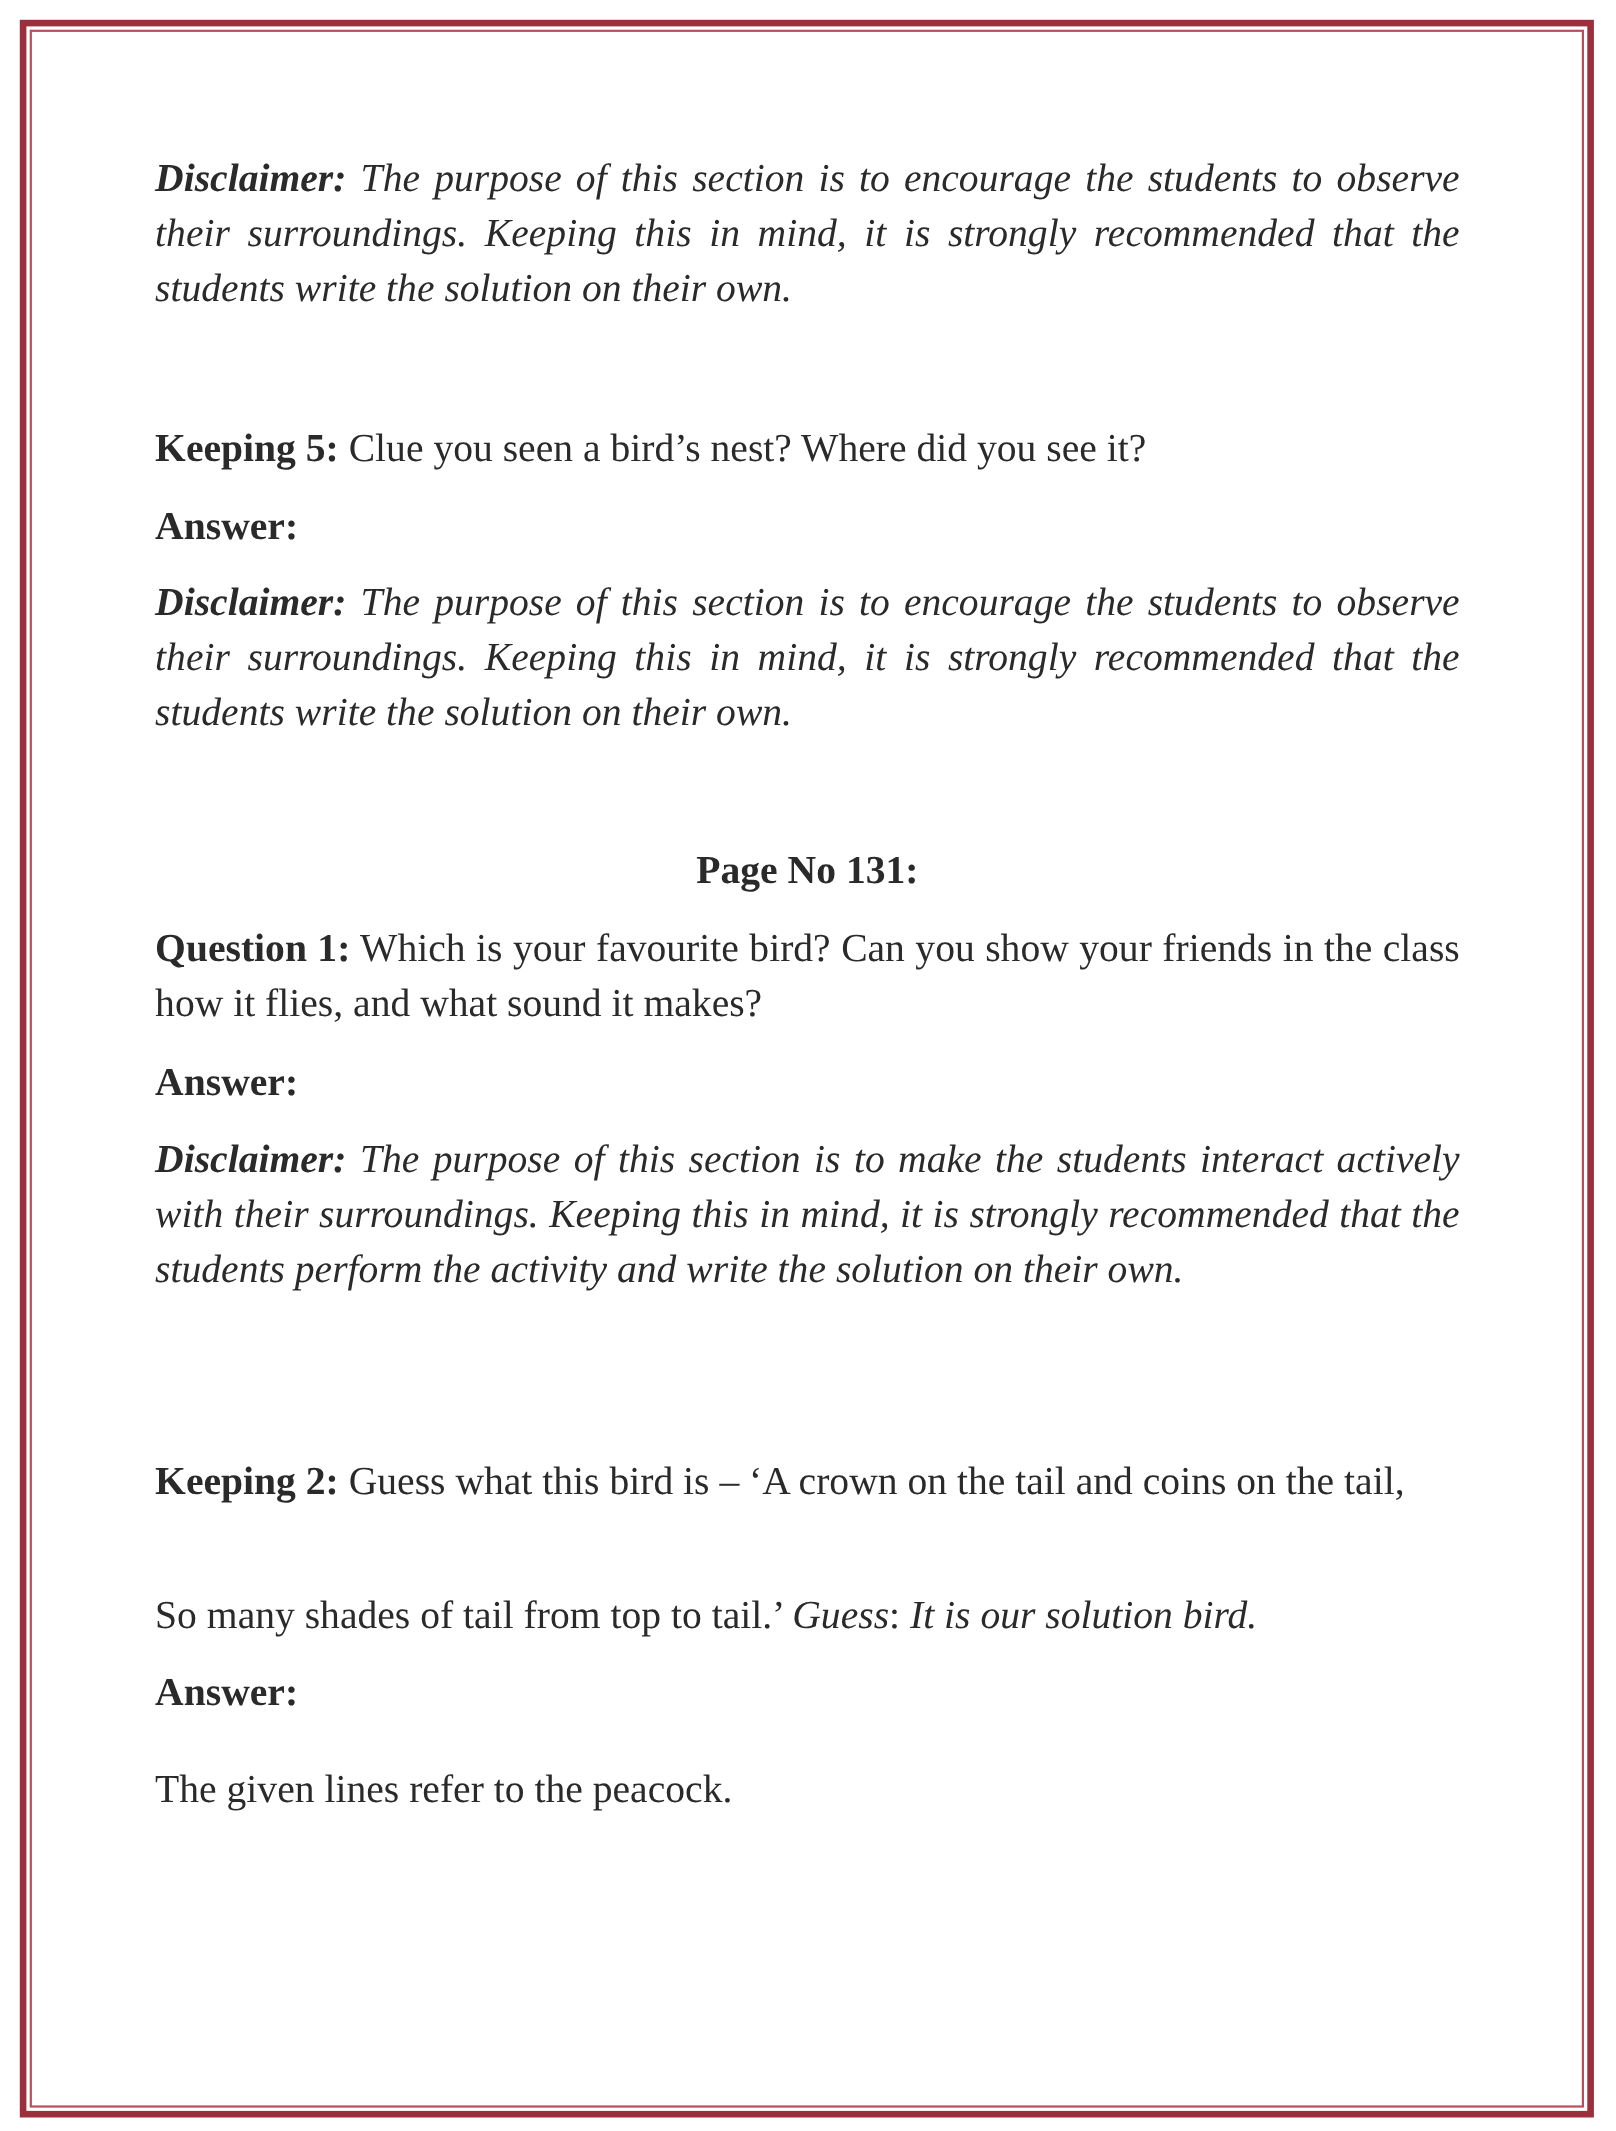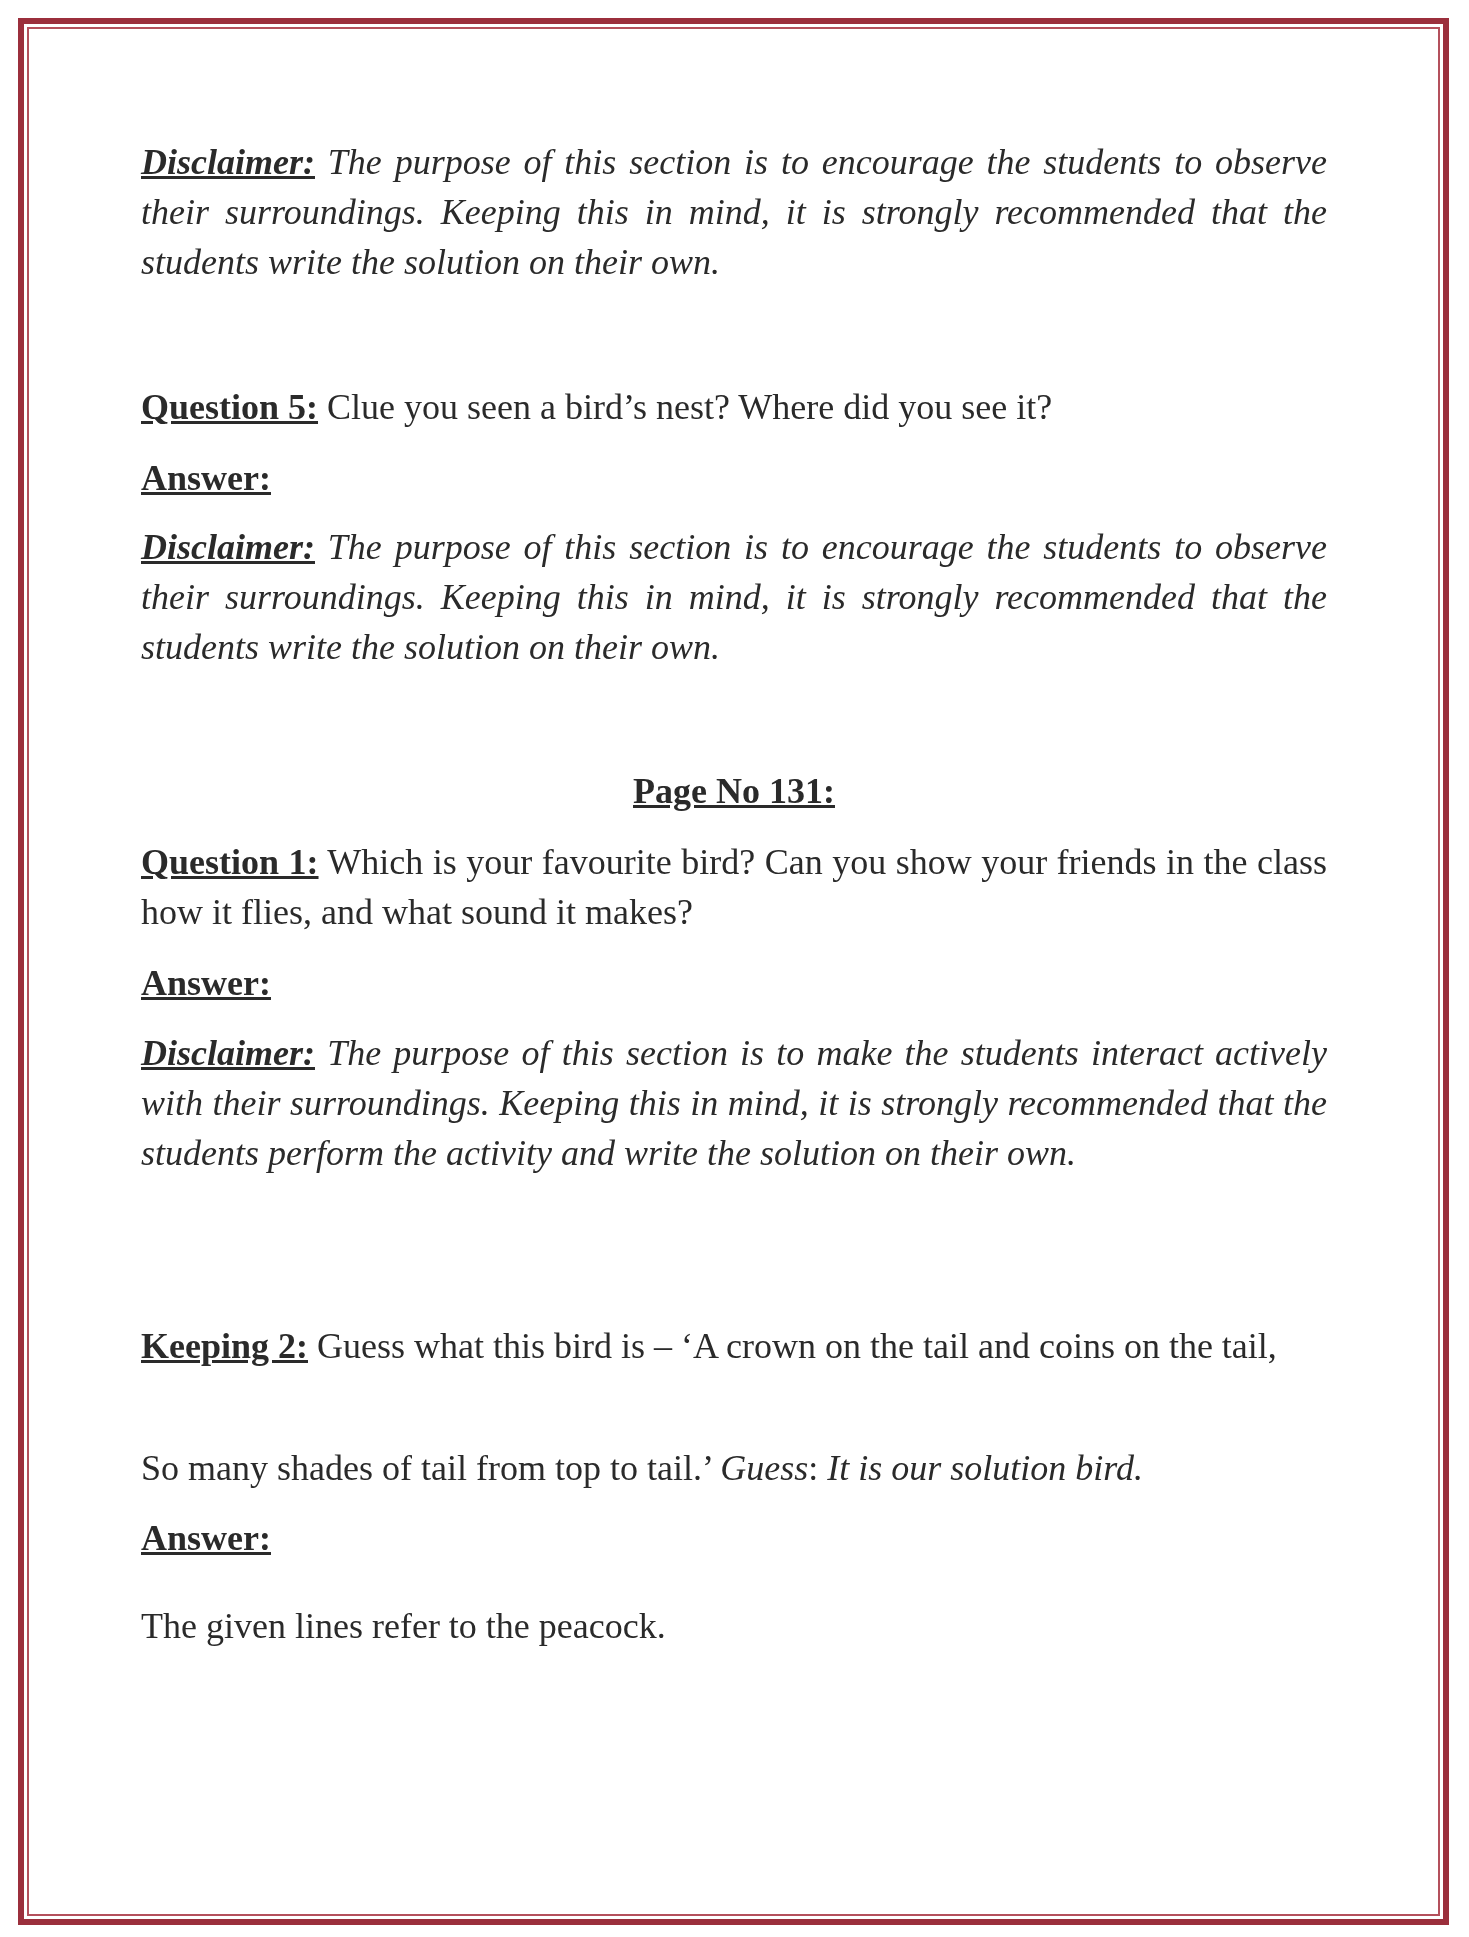--- a/index.html
+++ b/index.html
@@ -4,37 +4,37 @@
 <style>
   html, body { margin:0; padding:0; }
   body { width:1469px; height:1937px; background:#ffffff; position:relative; overflow:hidden;
          font-family:"Liberation Serif", "DejaVu Serif", serif; color:#2a2a2a; }
   .frame-outer { position:absolute; left:18px; top:18px; width:1431px; height:1907px;
                  box-sizing:border-box; border:6px solid #9b2f3c; }
   .frame-inner { position:absolute; left:27px; top:27px; width:1413px; height:1889px;
                  box-sizing:border-box; border:2px solid #b4505c; }
   .block { position:absolute; left:141px; width:1186px; font-size:36px; line-height:50px; }
   .just { text-align:justify; text-align-last:left; }
-  .b { font-weight:bold;text-decoration:underline; }
+  .b { font-weight:bold; }
   .i { font-style:italic; }
   .center { text-align:center; }
   p { margin:0; }
 </style>
 </head>
 <body>
 
 <div class="frame-outer"></div>
 <div class="frame-inner"></div>
 
 <p class="block just" style="top:137px;">
   <span class="b i">Disclaimer:</span><span class="i"> The purpose of this section is to encourage the students to observe their surroundings. Keeping this in mind, it is strongly recommended that the students write the solution on their own.</span>
 </p>
 
 <p class="block" style="top:382px;">
-  <span class="b">Question 5:</span><span> Clue you seen a bird’s nest? Where did you see it?</span>
+  <span class="b">Keeping 5:</span><span> Clue you seen a bird’s nest? Where did you see it?</span>
 </p>
 <p class="block" style="top:453px;">
   <span class="b">Answer:</span>
 </p>
 <p class="block just" style="top:522px;">
   <span class="b i">Disclaimer:</span><span class="i"> The purpose of this section is to encourage the students to observe their surroundings. Keeping this in mind, it is strongly recommended that the students write the solution on their own.</span>
 </p>
 
 <p class="block center b" style="top:766px;">Page No 131:</p>
 

